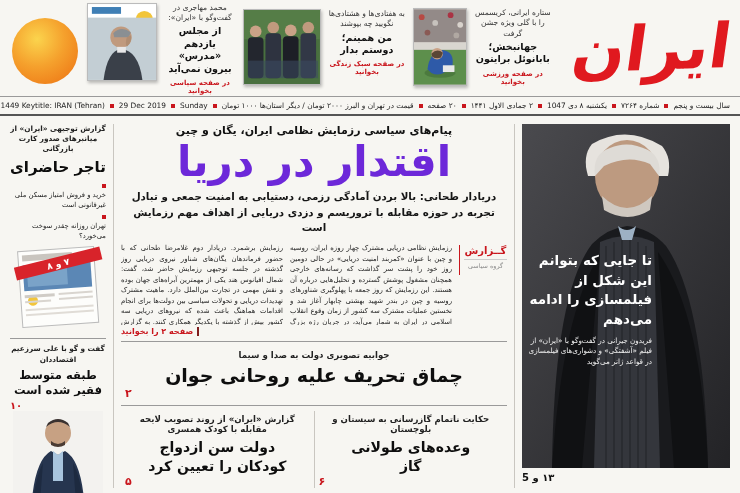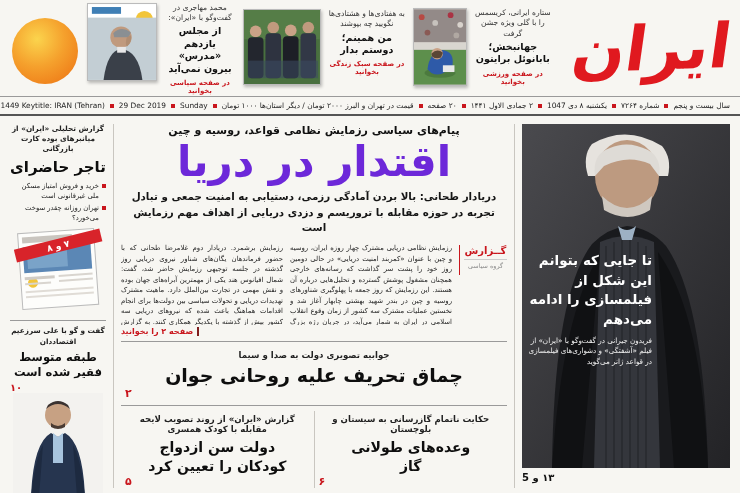--- a/index.html
+++ b/index.html
@@ -58,21 +58,21 @@
   .c-page { position:absolute; left:4px; bottom:0; color:#c9161d; font-weight:bold; font-size:11px; }
   .bottom-row { display:flex; flex:1; }
   .bottom-row .c-item { flex:1; }
   .bottom-row .gas { border-left:1px solid #c9c6c0; }
   
   .sidebar { width:96px; flex:none; text-align:center; }
   .sb-kicker { font-size:7.3px; font-weight:bold; color:#222; line-height:1.4; }
   .sb-title { font-size:15px; font-weight:bold; line-height:1.3; margin-top:3px; color:#0d0d0d; }
   .sb-title.small { font-size:11.5px; }
   .sb-bullets { margin-top:5px; text-align:right; }
-  .sb-bullet { display:flex; gap:3px; font-size:6.8px; line-height:1.45; margin-top:2px; color:#222; }
+  .sb-bullet { display:flex; gap:3px; font-size:6.8px; line-height:1.45; margin-top:2px; color:#222;flex-direction:column; }
   .sb-bullet .sq { width:4px; height:4px; background:#c9161d; margin-top:2px; flex:none; }
   .sb-page { color:#c9161d; font-weight:bold; font-size:10px; text-align:left; margin-top:2px; }
   .sb-img { margin-top:4px; }
 </style>
 </head>
 <body>
 
 <div class="page">
 
   <div class="header">
@@ -222,21 +222,21 @@
           <div class="feature-sub">فریدون جیرانی در گفت‌وگو با «ایران» از فیلم «آشفتگی» و دشواری‌های فیلمسازی در قواعد ژانر می‌گوید</div>
         </div>
       </div>
       <div class="feature-pages">۱۳ و 5</div>
     </div>
 
     <div class="vrule"></div>
 
     <div class="center">
       <div class="head-block">
-        <div class="main-kicker">پیام‌های سیاسی رزمایش نظامی قواعد، روسیه و چین</div>
+        <div class="main-kicker">پیام‌های سیاسی رزمایش نظامی ایران، یگان و چین</div>
         <div class="main-headline">اقتدار در دریا</div>
         <div class="main-deck">دریادار طحانی: بالا بردن آمادگی رزمی، دستیابی به امنیت جمعی و تبادل تجربه در حوزه مقابله با تروریسم و دزدی دریایی از اهداف مهم رزمایش است</div>
       </div>
 
       <div class="body-block">
         <div class="report-label">
           <div class="lbl">گــزارش</div>
           <div class="sub">گروه سیاسی</div>
         </div>
         <div class="bcol">رزمایش نظامی دریایی مشترک چهار روزه ایران، روسیه و چین با عنوان «کمربند امنیت دریایی» در حالی دومین روز خود را پشت سر گذاشت که رسانه‌های خارجی همچنان مشغول پوشش گسترده و تحلیل‌هایی درباره آن هستند. این رزمایش که روز جمعه با پهلوگیری شناورهای روسیه و چین در بندر شهید بهشتی چابهار آغاز شد و نخستین عملیات مشترک سه کشور از زمان وقوع انقلاب اسلامی در ایران به شمار می‌آید، در جریان رژه بزرگ دریایی در سنت پترزبورگ در ماه ژوئیه سال جاری به توافق سه کشور ایران، روسیه و چین رسیده بود. هرچند از رزمایش مشترک سه کشور با عنوان «هشدار جدی برای امریکا» یاد می‌کنند، اما معاون عملیات نیروی دریایی ارتش، دستیابی به امنیت جمعی و تبادل تجربه در حوزه مقابله با تروریسم و دزدی دریایی را از اهداف مهم این</div>
@@ -269,21 +269,21 @@
           <div class="c-title med" style="max-width:150px;margin:4px auto 0">دولت سن ازدواج کودکان را تعیین کرد</div>
           <span class="c-page">۵</span>
         </div>
       </div>
     </div>
 
     <div class="vrule"></div>
 
     <div class="sidebar">
       <div>
-        <div class="sb-kicker">گزارش تحلیلی «ایران» از میانبرهای بوده کارت بازرگانی</div>
+        <div class="sb-kicker">گزارش توجیهی «ایران» از میانبرهای صدور کارت بازرگانی</div>
         <div class="sb-title">تاجر حاضر‌ای</div>
         <div class="sb-bullets">
           <div class="sb-bullet">
               <span class="sq"></span>
               <span>خرید و فروش امتیاز مسکن ملی غیرقانونی است</span>
             </div>
           <div class="sb-bullet">
               <span class="sq"></span>
               <span>تهران روزانه چقدر سوخت می‌خورد؟</span>
             </div>

